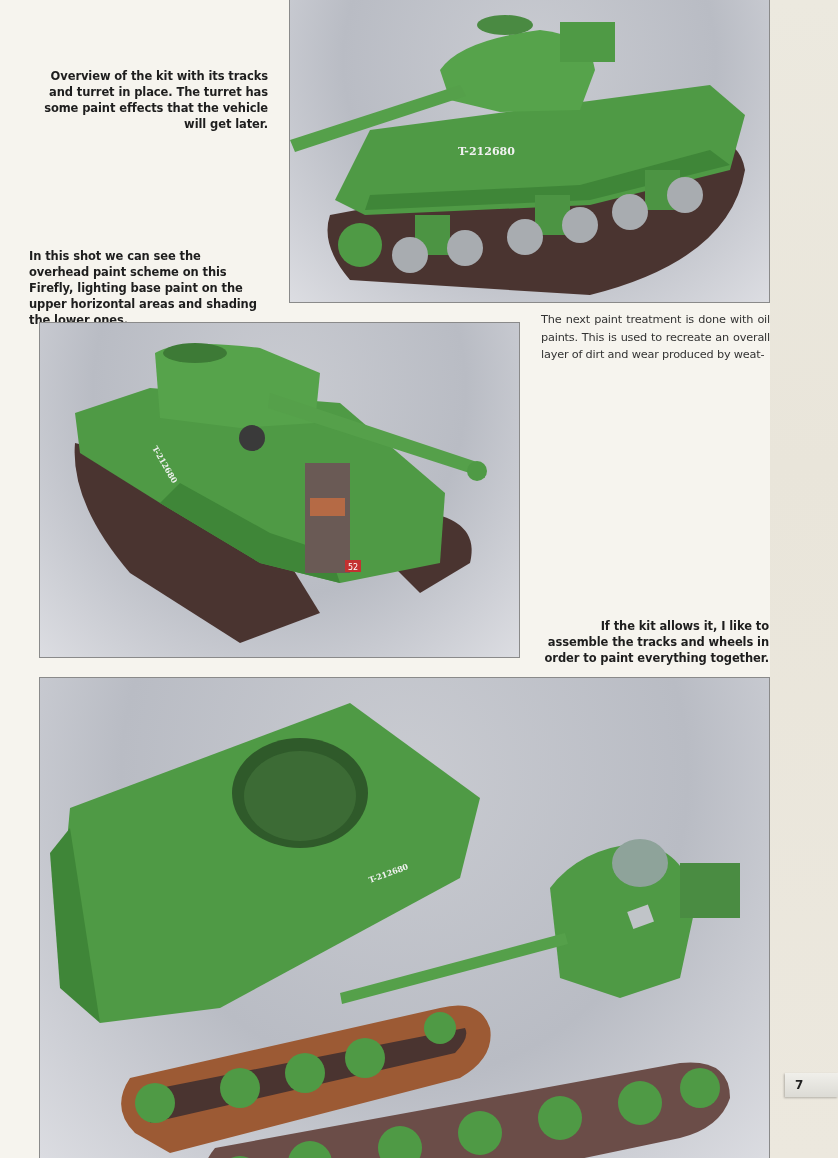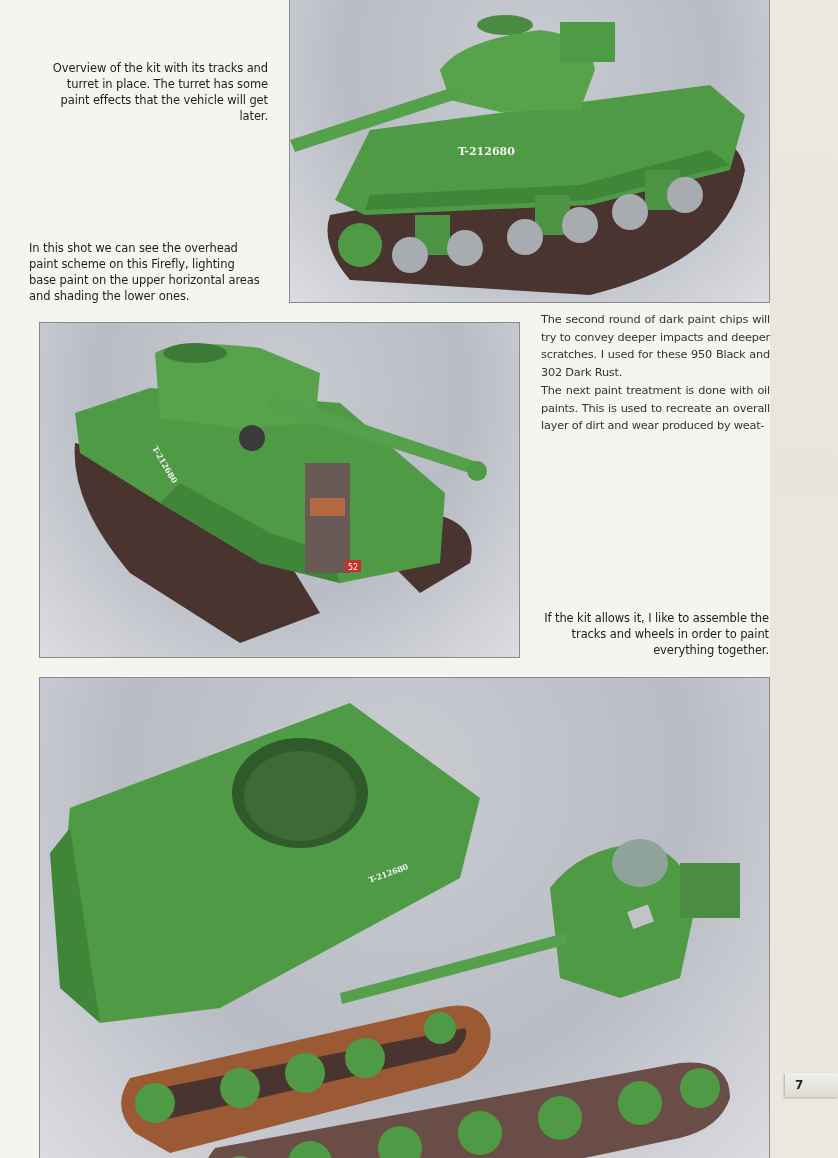--- a/index.html
+++ b/index.html
@@ -15,22 +15,22 @@
     }
     .photo {
       position: absolute; box-sizing: border-box;
       border: 1px solid #8a8a8a;
       background: radial-gradient(ellipse at 50% 20%, #c9cbd1 0%, #b9bcc4 55%, #dcdde2 100%);
       overflow: hidden;
     }
     .caption {
       position: absolute;
       font-family: "DejaVu Sans", sans-serif;
-      font-weight: normal; font-size: 11.5px; line-height: 16px;
-      color: #1e1e1e; letter-spacing: -0.1px;
+      font-weight: bold; font-size: 11.5px; line-height: 16px;
+      color: #1e1e1e; letter-spacing: -0.1px; margin-top: 8px;
     }
     .caption.right { text-align: right; }
     .body-text {
       position: absolute; left: 541px; top: 311px; width: 229px;
       font-family: "DejaVu Sans", sans-serif; font-size: 11.3px; line-height: 17.7px;
       color: #333; text-align: justify; letter-spacing: -0.2px;
     }
     .body-text p { margin: 0; }
     .page-tab {
       position: absolute; left: 785px; top: 1073px; width: 53px; height: 24px;
@@ -97,21 +97,20 @@
     <path d="M230 70 L440 140 L445 155 L228 85 Z" fill="#55a04a"></path>
     <circle cx="437" cy="148" r="10" fill="#4f9a45"></circle>
     <circle cx="212" cy="115" r="13" fill="#3a3a3a"></circle>
     <text x="112" y="125" fill="#f2f2f2" font-family="DejaVu Serif, serif" font-size="8" font-weight="bold" transform="rotate(60 112 125)">T-212680</text>
     <rect x="305" y="237" width="16" height="12" fill="#c43030"></rect>
     <text x="308" y="247" fill="#fff" font-size="8" font-family="DejaVu Sans, sans-serif">52</text>
   </svg>
 </div>
 
 <div class="body-text">
-  <p>The second round of dark paint chips will try to convey deeper impacts and deeper scratches. I used for these 950 Black and 302 Dark Rust.</p>
   <p>The next paint treatment is done with oil paints. This is used to recreate an overall layer of dirt and wear produced by weat-</p>
 </div>
 
 <div class="caption right" style="left:540px; top:610px; width:229px;text-align:right;">
   <span>If the kit allows it, I like to assemble the tracks and wheels in order to paint everything together.</span>
 </div>
 
 <div class="photo" style="left:39px; top:677px; width:731px; height:490px;">
   <svg width="731" height="490" viewBox="0 0 731 490">
 

